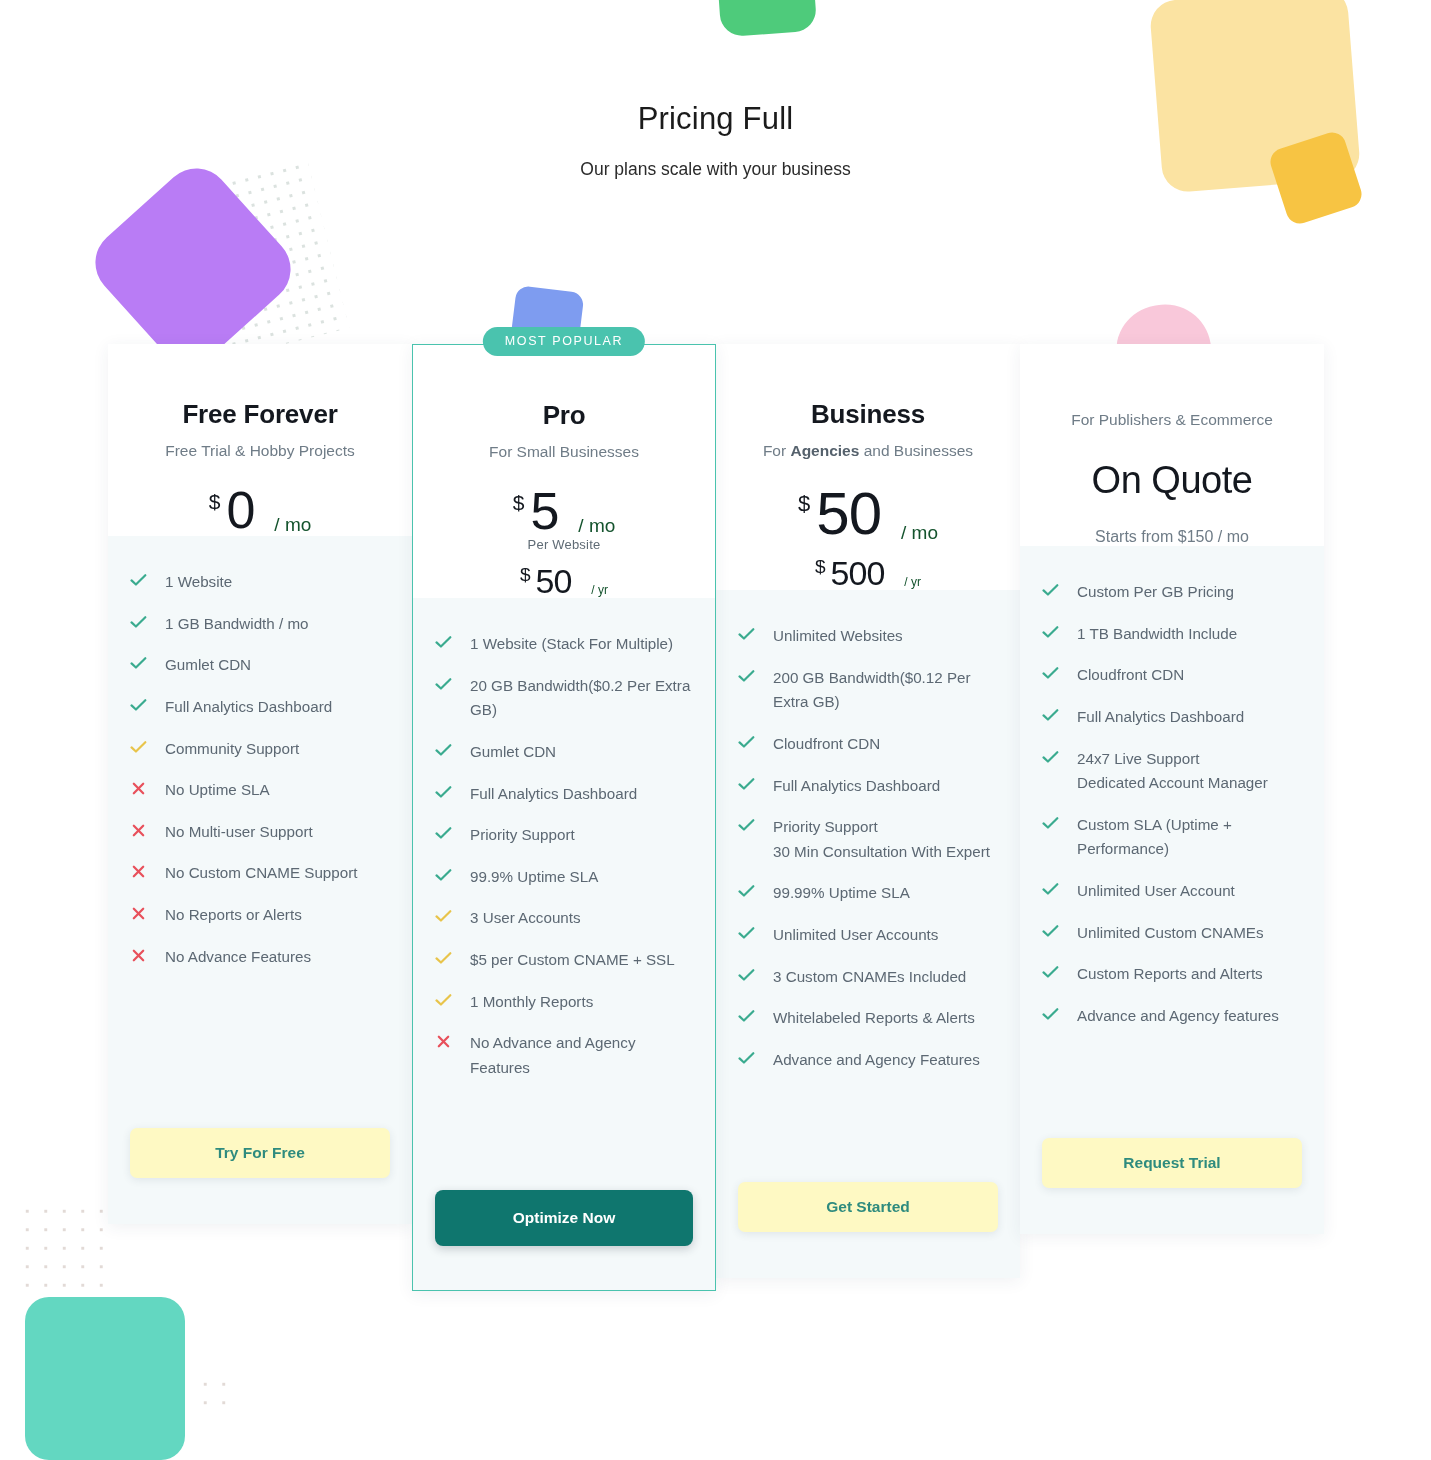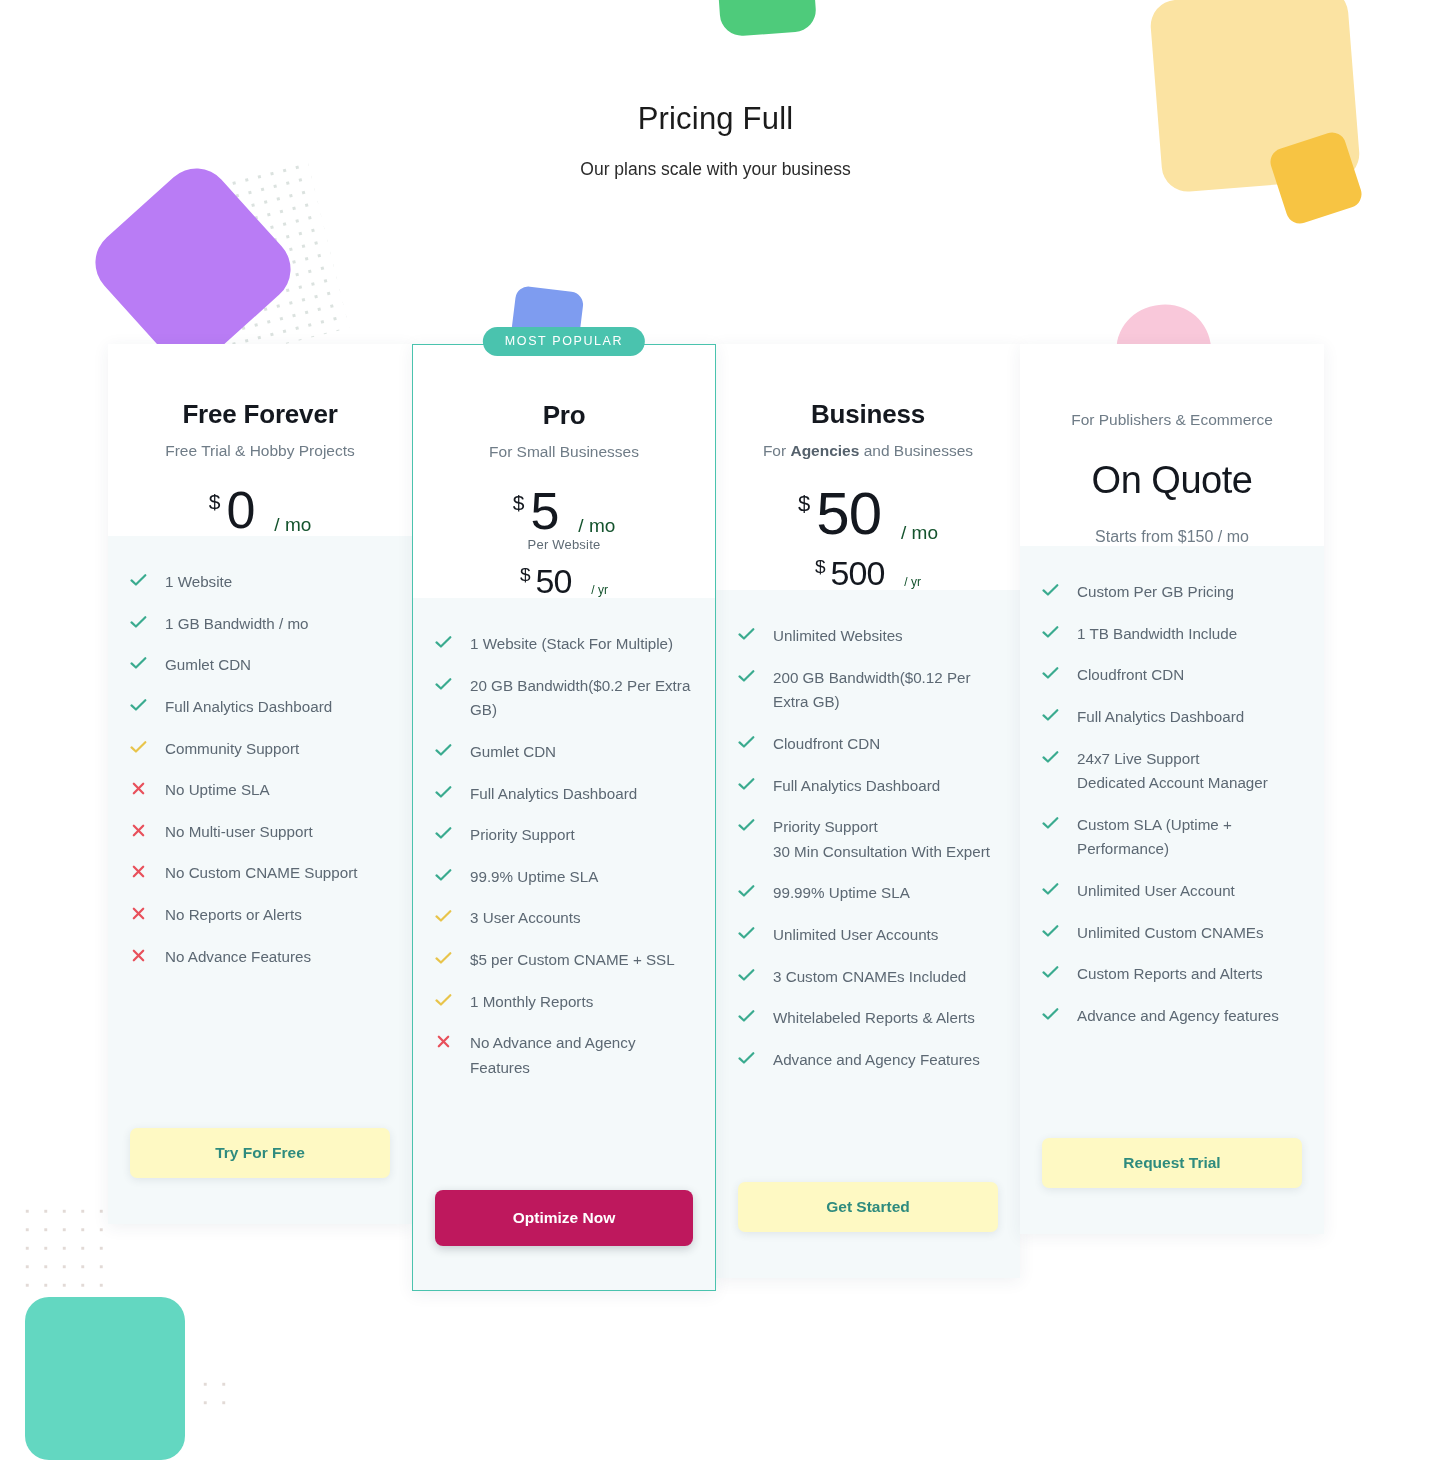--- a/index.html
+++ b/index.html
@@ -248,21 +248,21 @@
     font-family: "Liberation Sans", sans-serif;
   }
   .btn-wrap { padding: 0 0 46px 0; }
   .btn-light {
     background: #fef9c3;
     color: #2e8b7e;
     padding: 16px 0;
     box-shadow: 0 2px 9px rgba(40,60,80,.10);
   }
   .btn-dark {
-    background: #be185d;
+    background: #0f766e;
     color: #ffffff;
     padding: 19px 0;
     border-radius: 8px;
     box-shadow: 0 3px 10px rgba(30,40,55,.22);
   }
   .featured .btn-wrap { padding-bottom: 44px; }
 </style>
 </head>
 <body>
 

